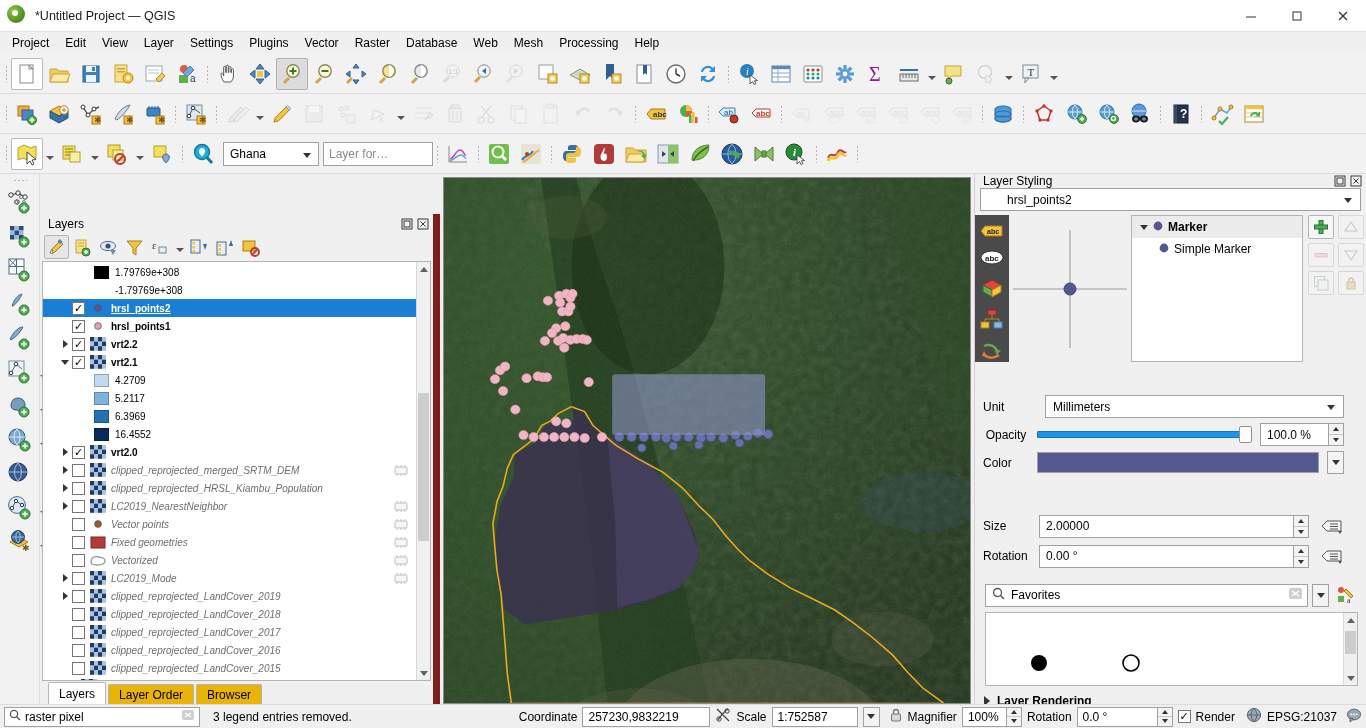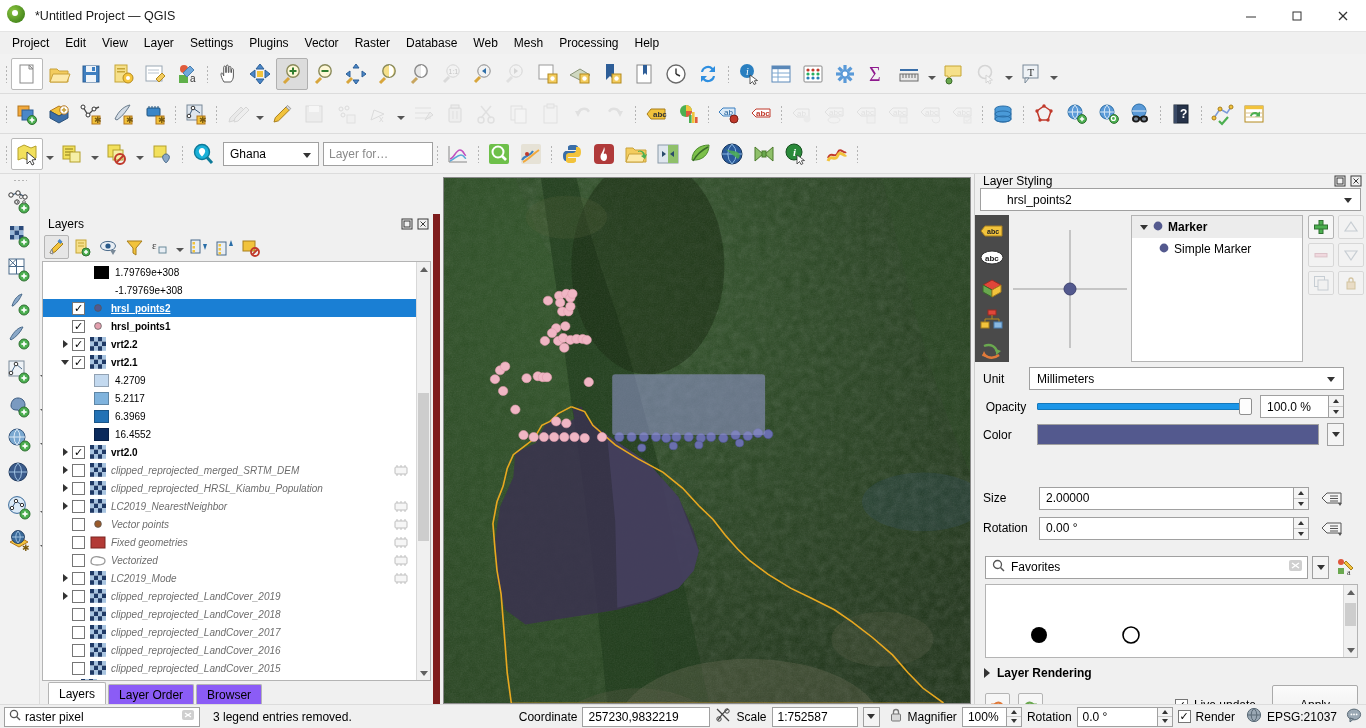--- a/index.html
+++ b/index.html
@@ -104,21 +104,21 @@
   .ind { display:inline-block; flex:none; }
 
   .tree-sb { width:14px; background:#f0f0f0; border-left:1px solid #d8d8d8; display:flex; flex-direction:column; flex:none;}
   .sb-arrow { height:14px; display:flex; align-items:center; justify-content:center; background:#f0f0f0; }
   .sb-arrow.up:after { content:""; border-left:4px solid transparent; border-right:4px solid transparent; border-bottom:5px solid #606060; }
   .sb-arrow.dn:after { content:""; border-left:4px solid transparent; border-right:4px solid transparent; border-top:5px solid #606060; }
   .sb-track { flex:1; background:#f0f0f0; position:relative; }
   .sb-thumb { position:absolute; left:1px; right:1px; top:30%; height:38%; background:#cdcdcd; }
 
   .panel-tabs { height:23px; display:flex; align-items:flex-end; padding-left:8px; gap:2px; background:#f0f0f0; }
-  .ptab { height:20px; padding:0 10px; background:#8b5cf6; border:1px solid #b4b4b4; border-bottom:none;
+  .ptab { height:20px; padding:0 10px; background:#eab308; border:1px solid #b4b4b4; border-bottom:none;
      display:flex; align-items:center; font-size:12px; border-radius:2px 2px 0 0; }
   .ptab.on { background:#fff; height:22px; }
 
   
   .canvas-wrap { flex:1; min-width:0; display:flex; flex-direction:column; background:#f0f0f0; padding:3px 3px 0 3px; }
   .canvas { flex:1; border:1px solid #8a8a8a; overflow:hidden; position:relative; background:#1d3317; }
   .canvas svg { display:block; width:100%; height:100%; }
 
   
   .style-panel { width:392px; background:#f0f0f0; display:flex; flex-direction:column; flex:none; border-left:1px solid #d0d0d0;}
@@ -1932,21 +1932,21 @@
                     <rect x="4" y="7" width="8" height="7" fill="#e0c08a" stroke="#a8822a"></rect>
                     <path d="M6 7V5a2 2 0 014 0v2" fill="none" stroke="#a8822a" stroke-width="1.3"></path>
                   </svg>
               </div>
             </div>
           </div>
         </div>
       </div>
 
       <div style="padding:5px 2px 0 8px;">
-        <div class="sp-row" style="gap:0; margin-bottom:5px;">
+        <div class="sp-row" style="gap:16px; margin-bottom:5px;margin-top:28px;">
           <div class="lbl" style="width:46px;">Unit</div>
           <div class="combo" style="flex:1; margin-right:20px;">Millimeters</div>
         </div>
         <div class="sp-row" style="gap:8px; margin-bottom:5px;">
           <div class="lbl" style="width:46px;text-align:center;">Opacity</div>
           <div class="slider" style="flex:1;">
             <div class="trk"></div>
               <div class="hnd"></div>
           </div>
           <div class="field" style="width:84px; margin-right:20px;">

